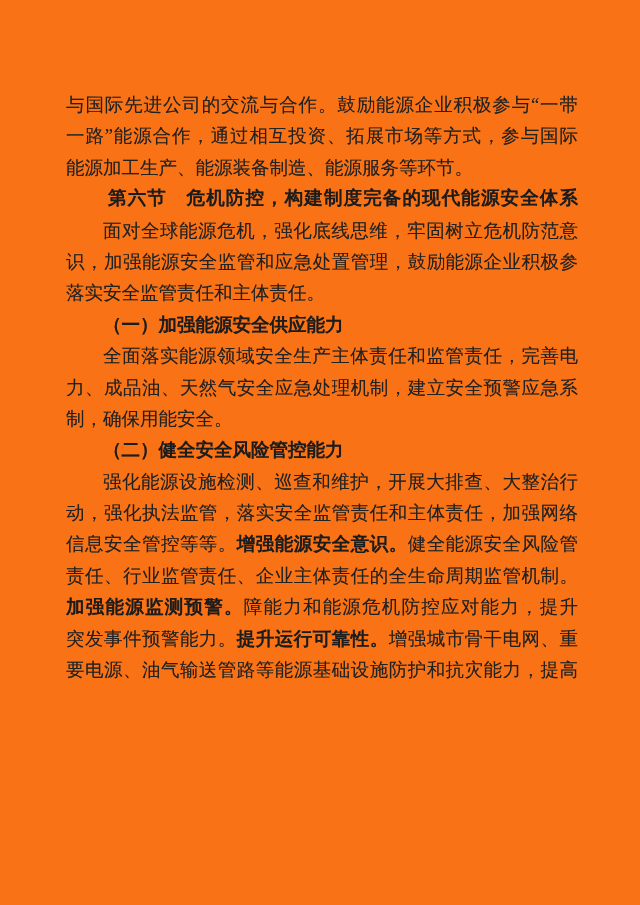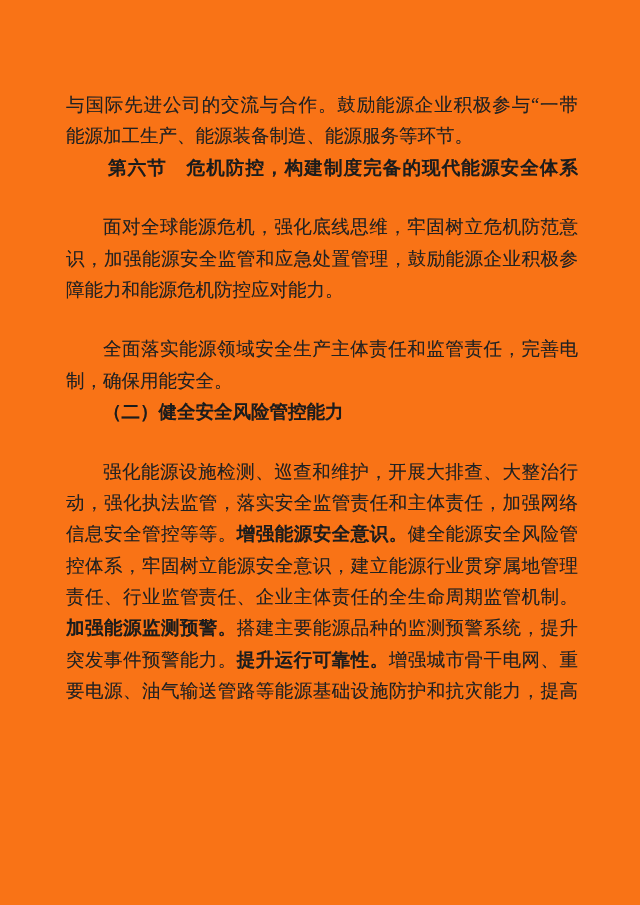--- a/index.html
+++ b/index.html
@@ -29,26 +29,26 @@
     line-height: 31.4px;
     height: 31.4px;
     text-align: justify;
     overflow: hidden;
   }
   .line.j {
     text-align-last: justify;
   }
   .line.indent {
     text-indent: 2em;
-    margin-top: 28px;
   }
   .line.heading {
     font-weight: 700;
     text-indent: 42px;
     color: #1c1c1c;
+    font-family: Liberation Mono, monospace;
   }
   .line.sub {
     font-weight: 700;
     text-indent: 2em;
     color: #1c1c1c;
   }
   .seg.bold {
     font-weight: 700;
     color: #1c1c1c;
   }
@@ -63,31 +63,33 @@
     color: #2e2e2e;
     font-family: "Liberation Serif", "DejaVu Serif", serif;
   }
 </style>
 </head>
 <body>
 
 <div class="page">
   <div class="text-block">
       <div class="line  j"><span class="seg">与国际先进公司的交流与合作。鼓励能源企业积极参与“一带</span></div>
+      <div class="line  j"><span class="seg">一路”能源合作，通过相互投资、拓展市场等方式，参与国际</span></div>
       <div class="line"><span class="seg">能源加工生产、能源装备制造、能源服务等环节。</span></div>
       <div class="line heading j"><span class="seg bold">第六节　危机防控，构建制度完备的现代能源安全体系</span></div>
       <div class="line  j indent"><span class="seg">面对全球能源危机，强化底线思维，牢固树立危机防范意</span></div>
       <div class="line  j"><span class="seg">识，加强能源安全监管和应急处置管理，鼓励能源企业积极参与</span></div>
-      <div class="line"><span class="seg">障能力和能源危机防控应对能力。</span></div>
+      <div class="line"><span class="seg">落实安全监管责任和主体责任。</span></div>
+      <div class="line sub"><span class="seg bold">（一）加强能源安全供应能力</span></div>
       <div class="line  j indent"><span class="seg">全面落实能源领域安全生产主体责任和监管责任，完善电</span></div>
+      <div class="line  j"><span class="seg">力、成品油、天然气安全应急处理机制，建立安全预警应急系</span></div>
       <div class="line"><span class="seg">制，确保用能安全。</span></div>
       <div class="line sub"><span class="seg bold">（二）健全安全风险管控能力</span></div>
       <div class="line  j indent"><span class="seg">强化能源设施检测、巡查和维护，开展大排查、大整治行</span></div>
       <div class="line  j"><span class="seg">动，强化执法监管，落实安全监管责任和主体责任，加强网络</span></div>
       <div class="line  j"><span class="seg">信息安全管控等等。</span><span class="seg bold">增强能源安全意识。</span><span class="seg">健全能源安全风险管</span></div>
-      <div class="line  j"><span class="seg">控体系，牢固树立能源安全意识，建立能源行业贯穿属地管理</span></div>
       <div class="line  j"><span class="seg">责任、行业监管责任、企业主体责任的全生命周期监管机制。</span></div>
-      <div class="line  j"><span class="seg bold">加强能源监测预警。</span><span class="seg">搭建主要能源品种的监测预警系统，提升</span></div>
+      <div class="line  j"><span class="seg bold">加强能源监测预警。</span><span class="seg">障能力和能源危机防控应对能力，提升</span></div>
       <div class="line  j"><span class="seg">突发事件预警能力。</span><span class="seg bold">提升运行可靠性。</span><span class="seg">增强城市骨干电网、重</span></div>
       <div class="line  j"><span class="seg">要电源、油气输送管路等能源基础设施防护和抗灾能力，提高</span></div>
     </div>
   <div class="page-number">36</div>
 </div>
 
 </body></html>

